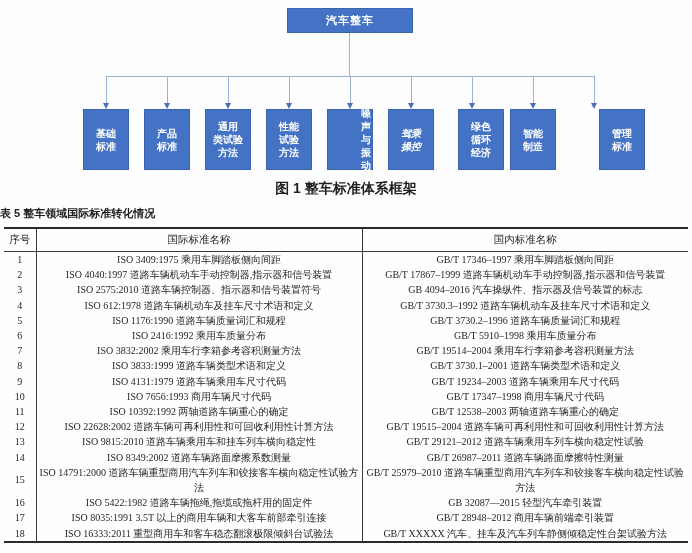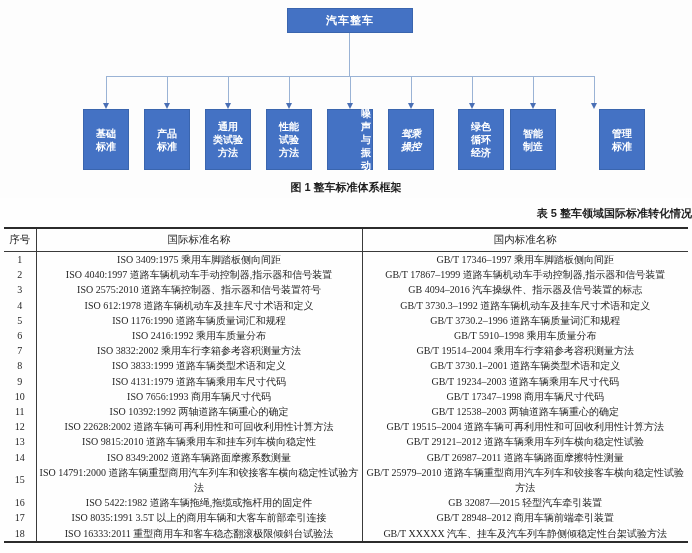--- a/index.html
+++ b/index.html
@@ -40,26 +40,26 @@
     font-family:"Liberation Sans","DejaVu Sans",sans-serif;
     font-weight:bold;font-size:10px;line-height:13px;
     display:flex;align-items:center;justify-content:center;
     text-align:center;white-space:pre-line;
     box-sizing:border-box;
   }
   .fig-caption{
     position:absolute;left:0;top:180px;width:100%;
     text-align:center;
     font-family:"Liberation Sans","DejaVu Sans",sans-serif;
-    font-weight:bold;font-size:11px;
+    font-weight:bold;font-size:14px;
   }
   
   .table-title{
     margin:9px 0 0 0;
-    text-align:right;
+    text-align:left;
     font-family:"Liberation Sans","DejaVu Sans",sans-serif;
     font-weight:bold;font-size:11px;line-height:13px;
   }
   table.std{
     margin:7px 4px 0 4px;
     width:684px;
     border-collapse:collapse;
     table-layout:fixed;
     border-top:2px solid #2b2b2b;
     border-bottom:2px solid #2b2b2b;

